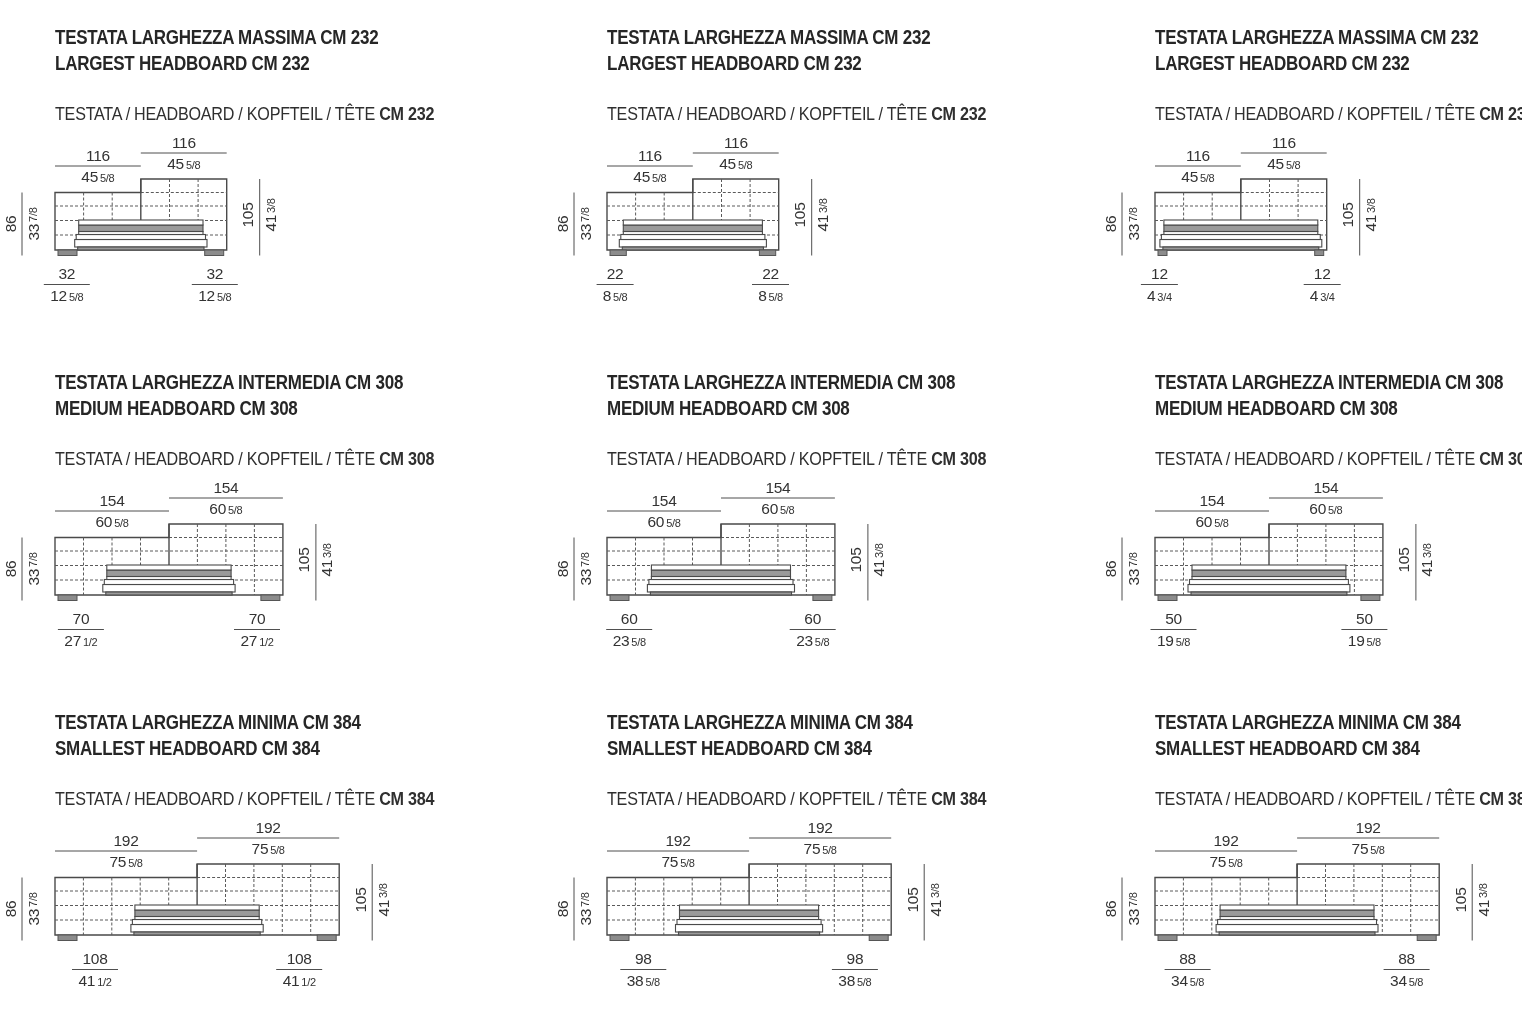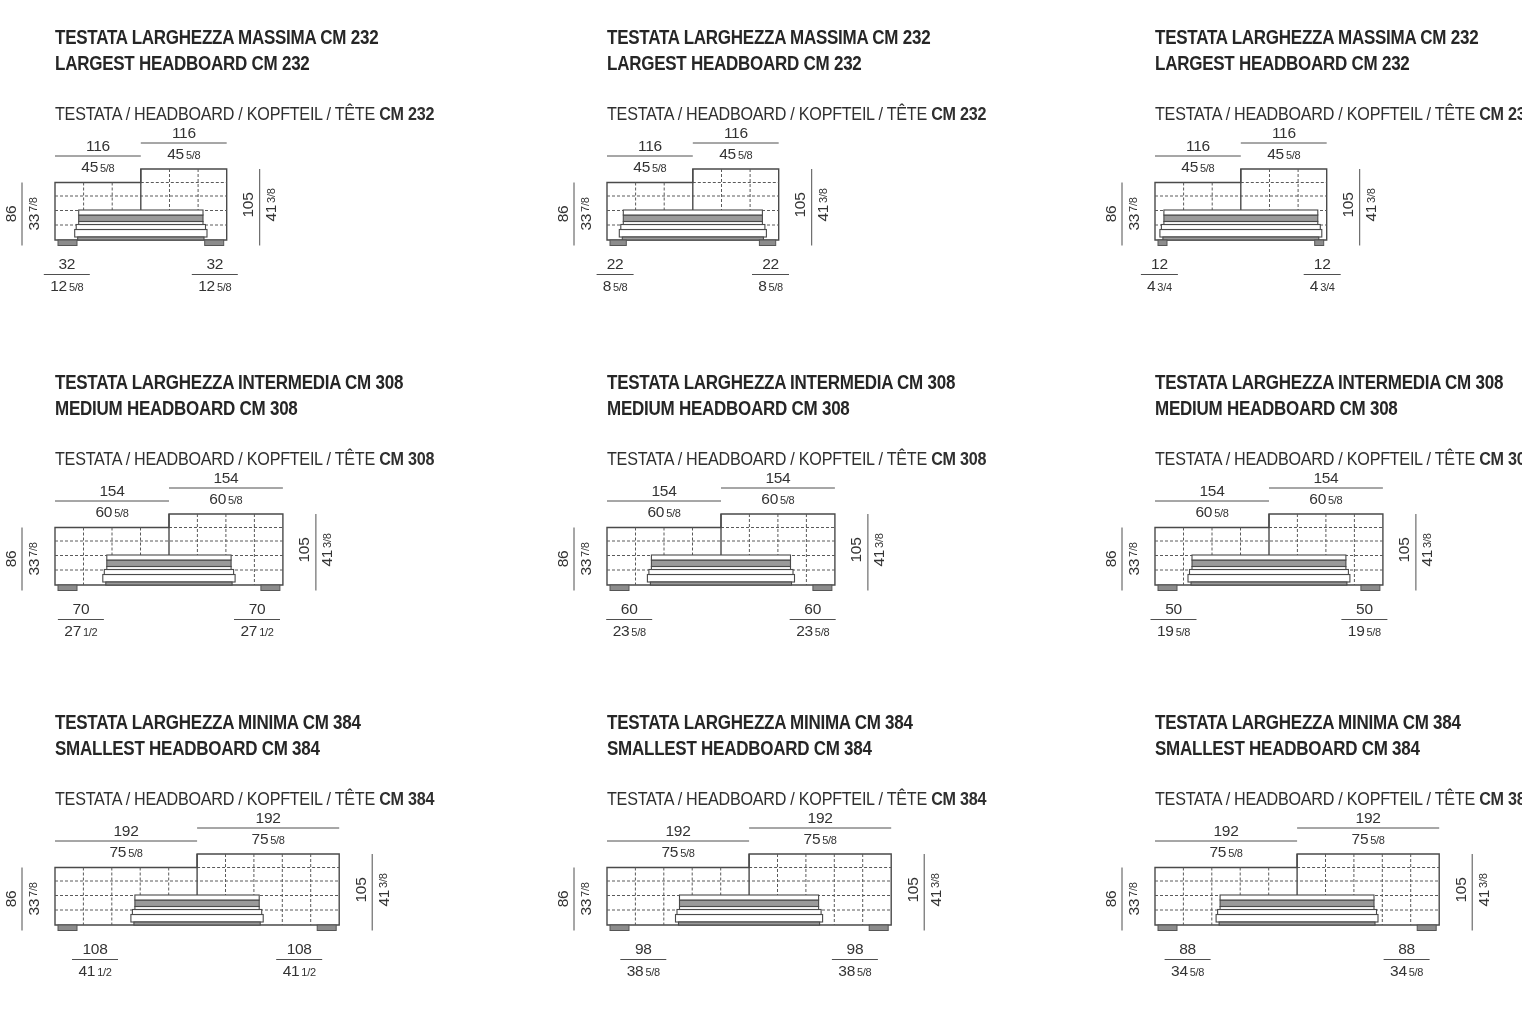--- a/index.html
+++ b/index.html
@@ -4,21 +4,21 @@
 <style>
   html,body{margin:0;padding:0;background:#ffffff}
   body{width:1522px;height:1026px;font-family:"Liberation Sans",sans-serif;color:#2b2b2b;overflow:hidden}
   .grid{display:grid;grid-template-columns:552px 548px 422px;grid-template-rows:345px 340px 341px;width:1522px;height:1026px}
   .cell{position:relative}
   .titles{position:absolute;left:55px;top:24px;font-weight:bold;font-size:20px;line-height:26px;
           letter-spacing:-0.3px;white-space:nowrap;transform:scaleX(0.85);transform-origin:left top;color:#262626}
   .subtitle{position:absolute;left:55px;top:103px;font-size:19px;letter-spacing:-0.3px;white-space:nowrap;
           transform:scaleX(0.85);transform-origin:left top;color:#2f2f2f}
   .subtitle .bold{font-weight:bold}
-  .diagram-holder{position:absolute;left:0;top:122px;width:100%;height:200px}
+  .diagram-holder{position:absolute;left:0;top:132px;width:100%;height:200px}
   svg{display:block}
   .hb{fill:#ffffff;stroke:#4a4a4a;stroke-width:1.4}
   .qd{stroke:#5a5a5a;stroke-width:1;stroke-dasharray:3,2;fill:none}
   .edge{stroke:#4a4a4a;stroke-width:1.4}
   .mw{fill:#ffffff;stroke:#4a4a4a;stroke-width:1.1}
   .mg{fill:#9a9a9a;stroke:#4a4a4a;stroke-width:1.1}
   .ft{fill:#8c8c8c;stroke:#555555;stroke-width:1}
   .dl{stroke:#4f4f4f;stroke-width:1}
   .dim{font-size:15.5px;fill:#333333;font-family:"Liberation Sans",sans-serif;letter-spacing:-0.3px}
   .fr{font-size:11px}

